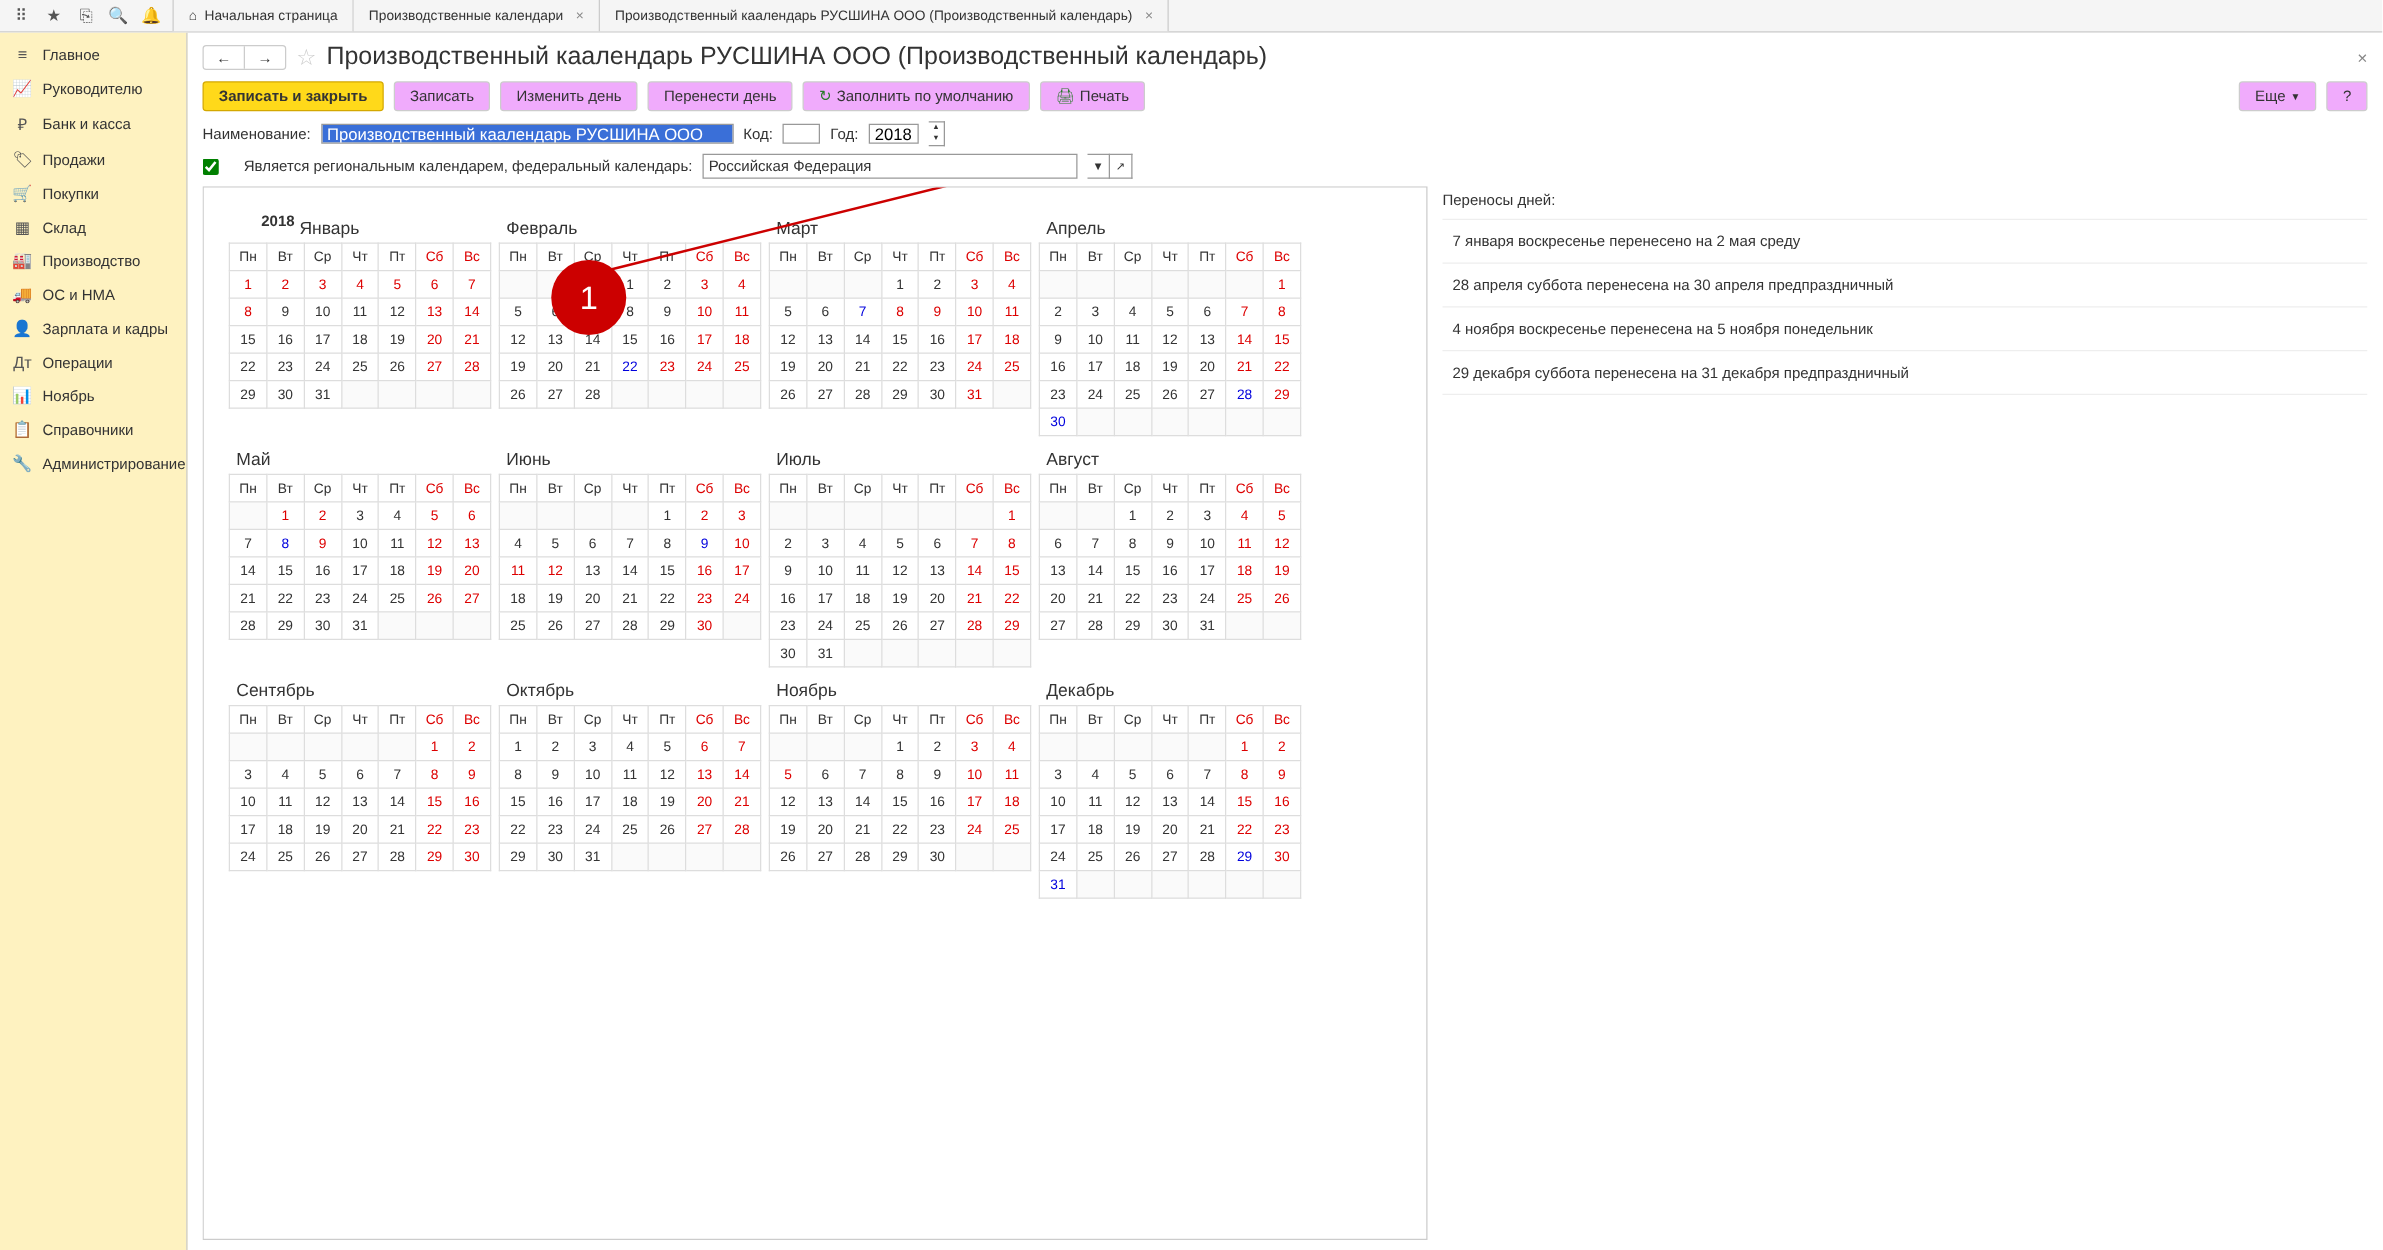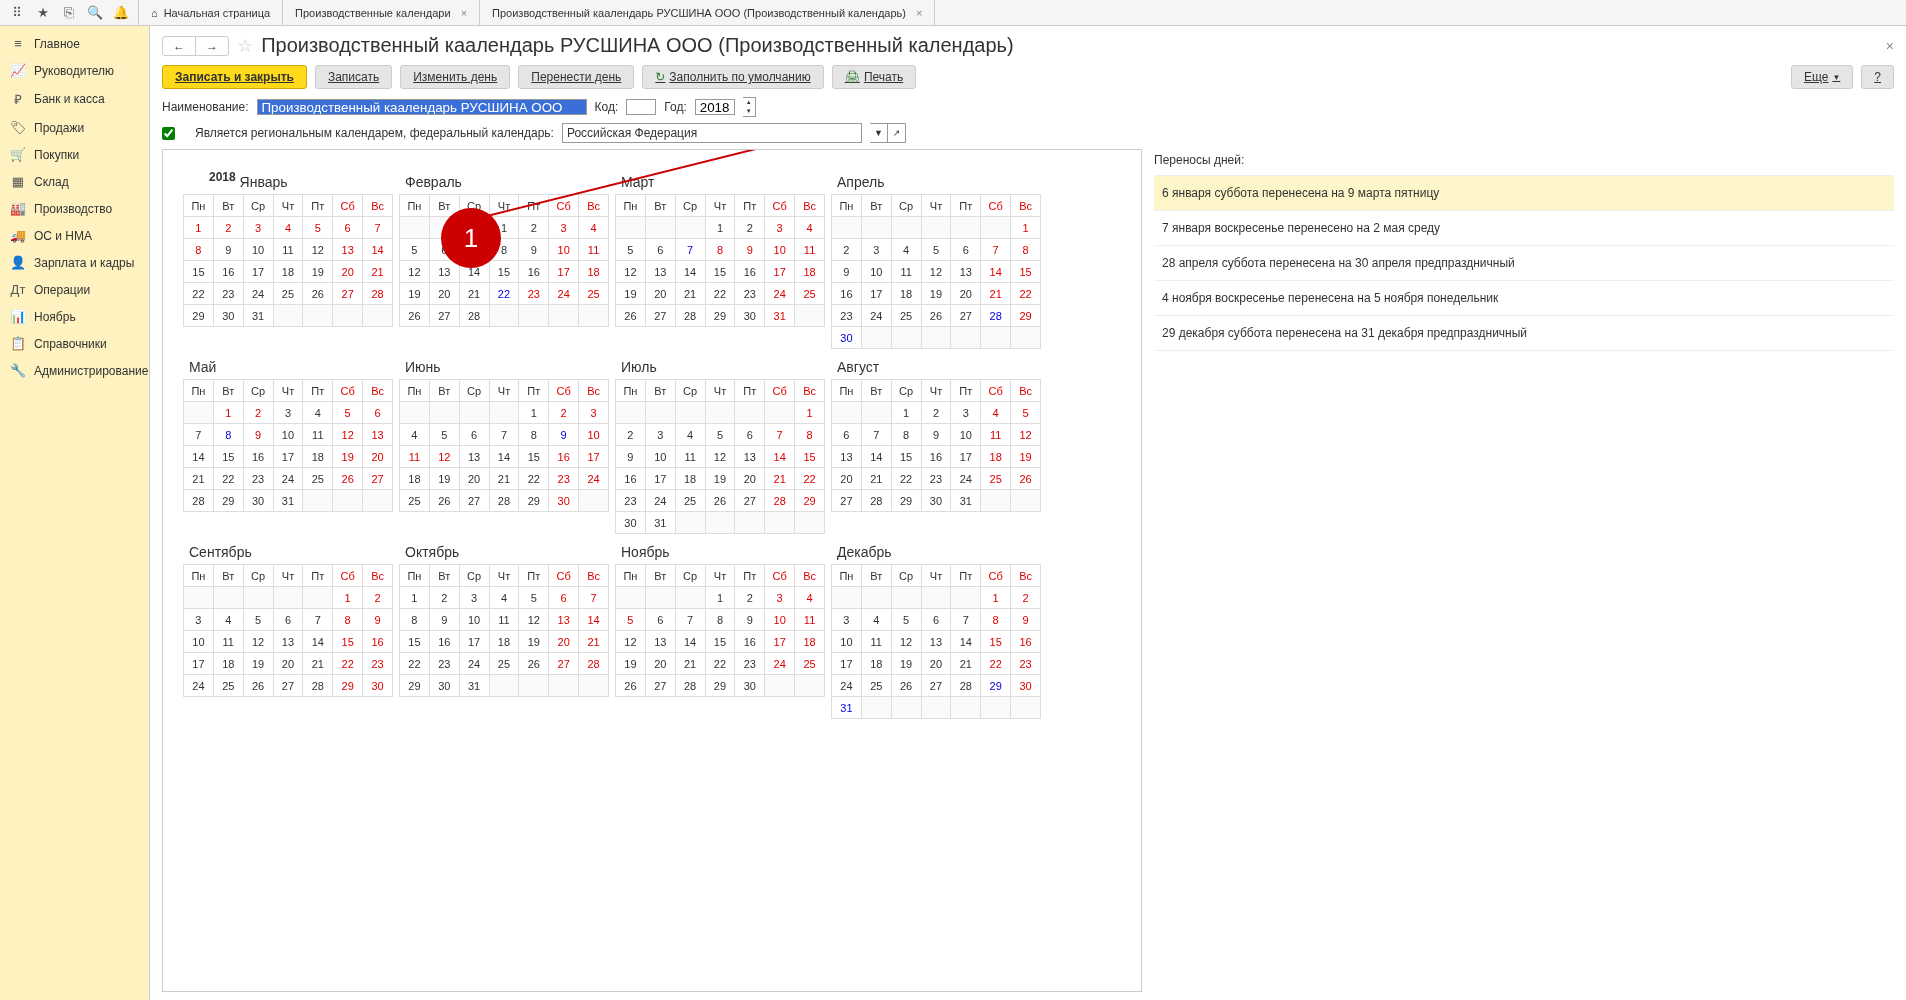--- a/index.html
+++ b/index.html
@@ -26,22 +26,22 @@
 
 .content { flex: 1; display: flex; flex-direction: column; padding: 8px 12px; overflow: hidden; position: relative; }
 .header-row { display: flex; align-items: center; gap: 8px; margin-bottom: 8px; }
 .nav-btns { display: flex; border: 1px solid #ccc; border-radius: 3px; }
 .nav-btn { padding: 2px 10px; cursor: pointer; border-right: 1px solid #ccc; }
 .nav-btn:last-child { border-right: none; }
 .star { font-size: 18px; color: #ccc; cursor: pointer; }
 .page-title { font-size: 20px; font-weight: normal; }
 .close-x { margin-left: auto; font-size: 14px; color: #888; cursor: pointer; }
 
-.action-bar { display: flex; gap: 8px; align-items: center; margin-bottom: 8px; text-decoration: underline; }
-.btn { border: 1px solid #ccc; padding: 4px 12px; border-radius: 3px; cursor: pointer; background: #e5e5e5; font-size: 12px; display: inline-flex; align-items: center; gap: 4px; }
+.action-bar { display: flex; gap: 8px; align-items: center; margin-bottom: 8px; }
+.btn { border: 1px solid #ccc; padding: 4px 12px; border-radius: 3px; cursor: pointer; background: #f0abfc; font-size: 12px; display: inline-flex; align-items: center; gap: 4px; }
 .btn.primary { background: #ffd91a; border-color: #d4a800; font-weight: bold; }
 .btn .ico-in { color: #2a7a2a; }
 .btn .ico-print { color: #2a7a2a; }
 .spacer { flex: 1; }
 
 .form-row { display: flex; align-items: center; gap: 8px; margin-bottom: 6px; font-size: 12px; }
 .form-row label { white-space: nowrap; }
 .text-input { border: 1px solid #999; padding: 2px 4px; height: 16px; }
 .text-input.name { width: 330px; background: #fff; }
 .text-input.code { width: 30px; }
@@ -1014,21 +1014,20 @@
               </div>
             </div>
 
           <div class="anno-circle" style="top:58px; left:278px;">1</div>
           <div class="anno-line" style="top:66px; left:320px; width:310px; transform:rotate(-14deg);"></div>
         </div>
 
         <div class="transfers">
           <div class="transfers-title">Переносы дней:</div>
           <div class="transfer-list" id="transfer-list">
-              <div class="transfer-item active">6 января суббота перенесена на 9 марта пятницу</div>
               <div class="transfer-item">7 января воскресенье перенесено на 2 мая среду</div>
               <div class="transfer-item">28 апреля суббота перенесена на 30 апреля предпраздничный</div>
               <div class="transfer-item">4 ноября воскресенье перенесена на 5 ноября понедельник</div>
               <div class="transfer-item">29 декабря суббота перенесена на 31 декабря предпраздничный</div>
             </div>
         </div>
       </div>
 
     </div>
   </div>

